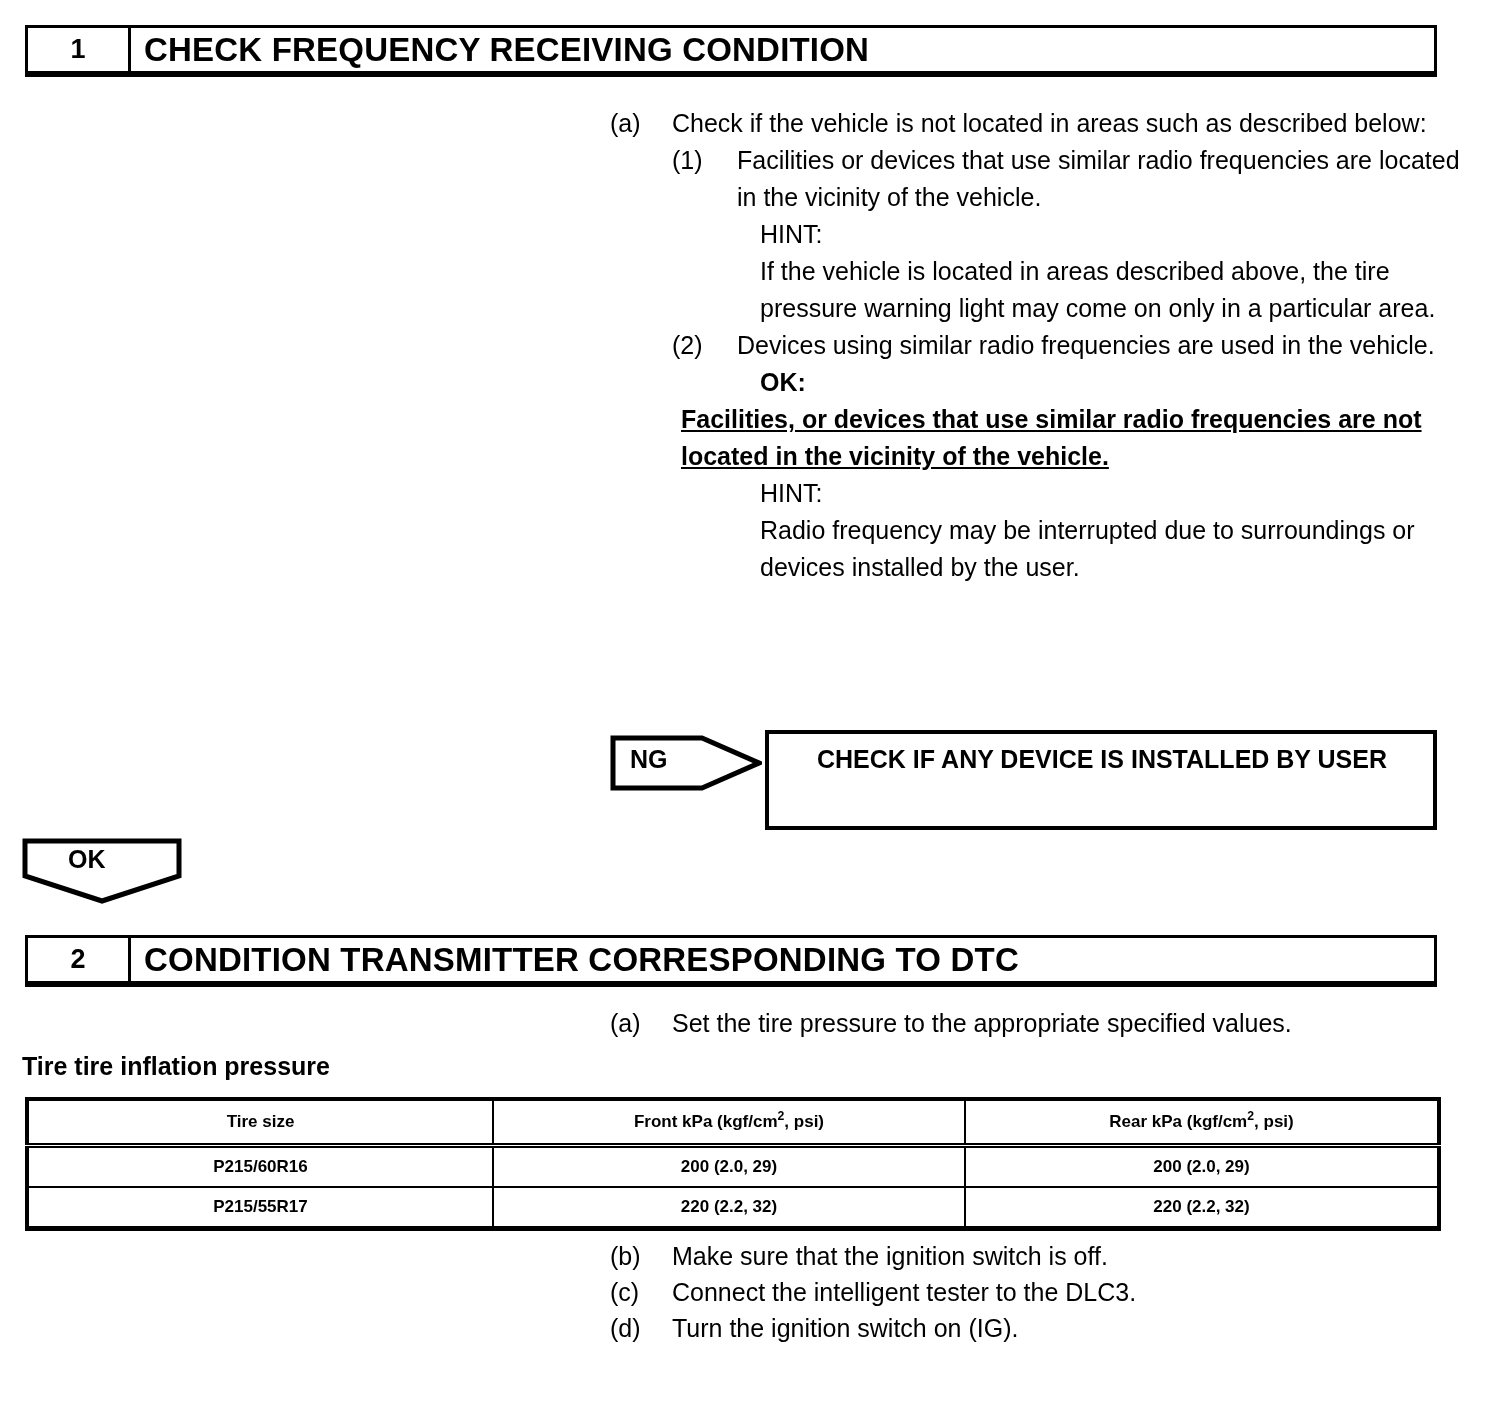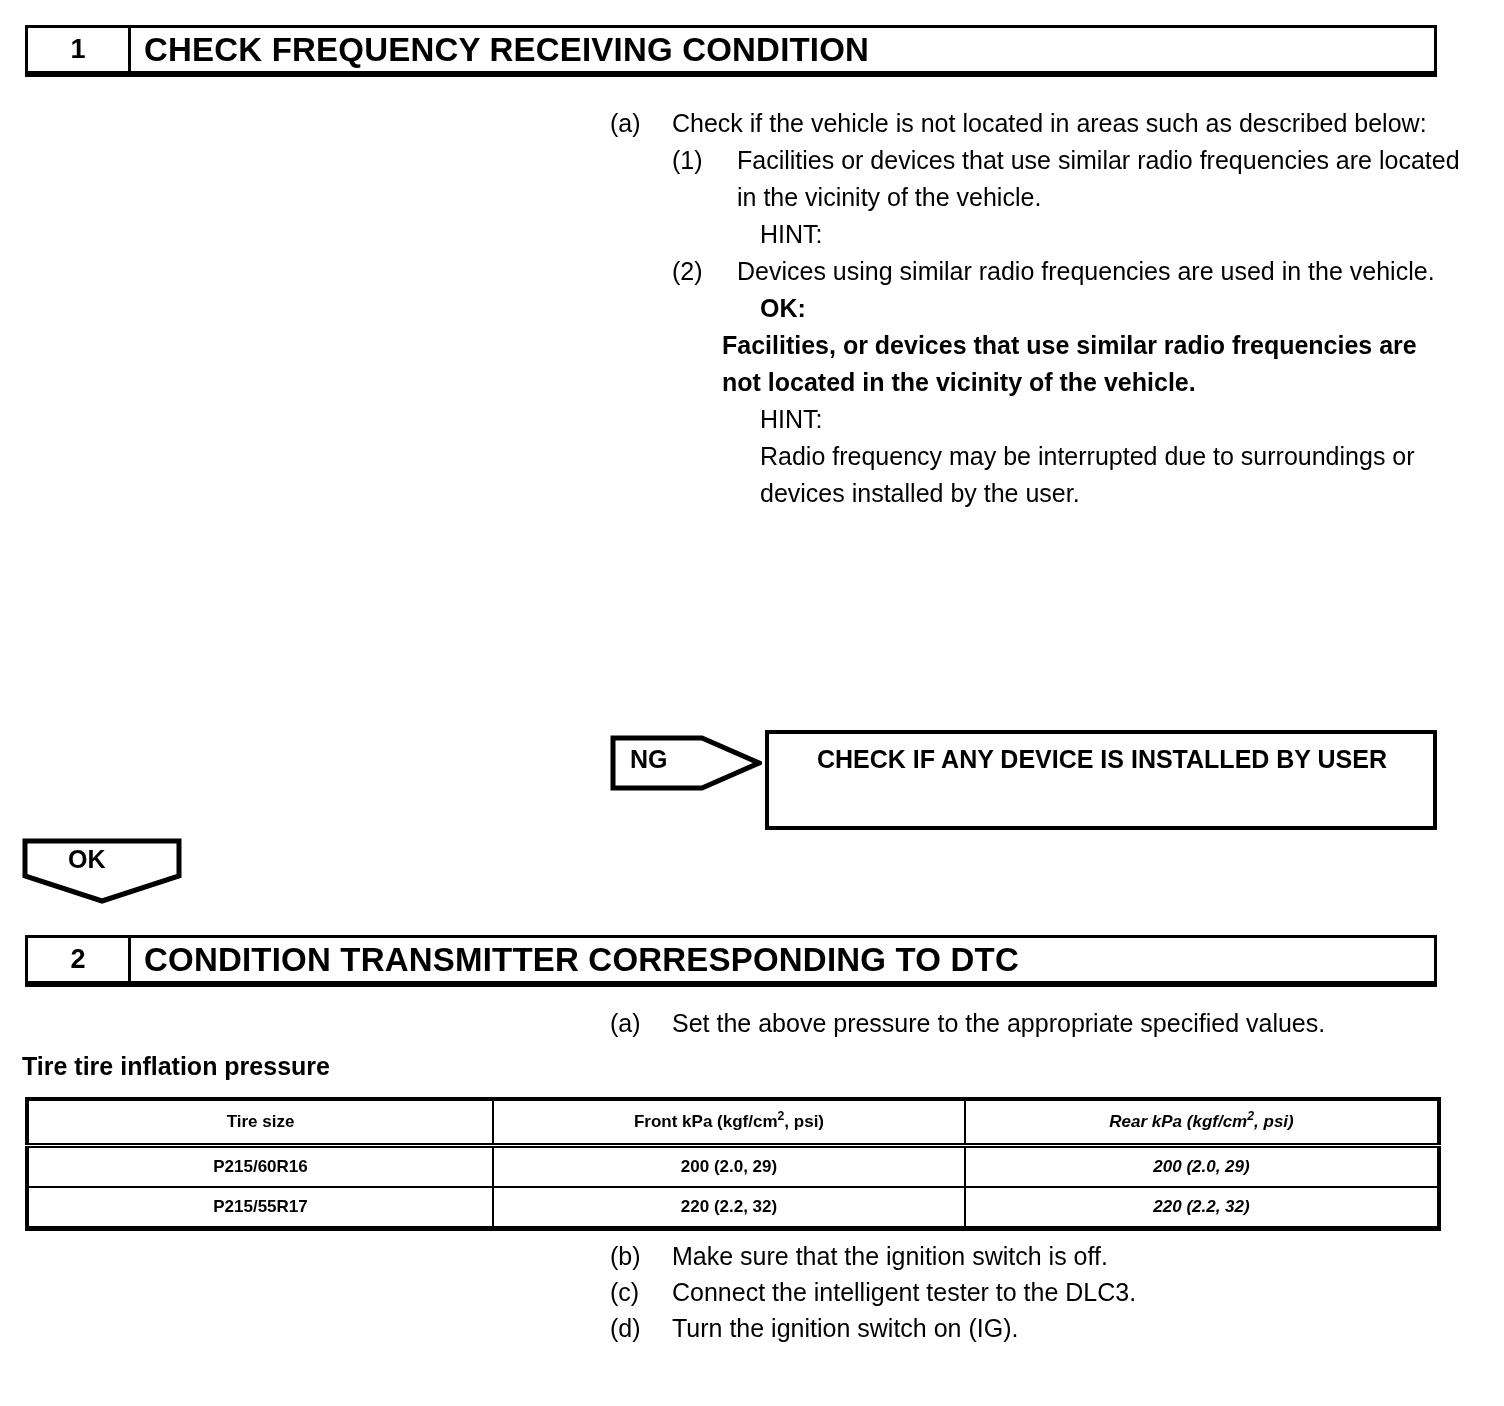--- a/index.html
+++ b/index.html
@@ -146,21 +146,21 @@
   table.spec thead th {
     border-bottom: 5px double #000;
     height: 42px;
   }
   table.spec tbody tr:last-child td {
     border-bottom-width: 5px;
   }
   table.spec th:first-child,
   table.spec td:first-child { border-left-width: 4px; }
   table.spec th:last-child,
-  table.spec td:last-child { border-right-width: 4px; font-style: italic; }
+  table.spec td:last-child { border-right-width: 4px; }
   table.spec thead th { border-top-width: 4px; }
   sup { font-size: 0.72em; vertical-align: super; line-height: 0; }
 </style>
 </head>
 <body>
 
 <div class="step-header" style="top:25px;">
   <div class="step-number">1</div>
   <div class="step-title">CHECK FREQUENCY RECEIVING CONDITION</div>
 </div>
@@ -170,28 +170,29 @@
   <div class="row">
     <div class="marker m-a">(a)</div>
     <div class="body-text">Check if the vehicle is not located in areas such as described below:</div>
   </div>
 
   <div class="row indent-1">
     <div class="marker m-n">(1)</div>
     <div class="body-text">Facilities or devices that use similar radio frequencies are located in the vicinity of the vehicle.</div>
   </div>
   <div class="indent-3">HINT:</div>
+  <div class="indent-3">If the vehicle is located in areas described above, the tire pressure warning light may come on only in a particular area.</div>
 
   <div class="row indent-1">
     <div class="marker m-n">(2)</div>
     <div class="body-text">Devices using similar radio frequencies are used in the vehicle.</div>
   </div>
 
   <div class="indent-3 bold">OK:</div>
-  <div class="bold" style="margin-left:112px;">Facilities, or devices that use similar radio frequencies are not located in the vicinity of the vehicle.</div>
+  <div class="bold" style="margin-left:71px;text-decoration:underline;">Facilities, or devices that use similar radio frequencies are not located in the vicinity of the vehicle.</div>
 
   <div class="indent-3">HINT:</div>
   <div class="indent-3">Radio frequency may be interrupted due to surroundings or devices installed by the user.</div>
 </div>
 
 <div class="ng-arrow">
   <svg width="152" height="56" viewBox="0 0 152 56">
     <polygon points="3,3 92,3 149,28 92,53 3,53" fill="#ffffff" stroke="#000000" stroke-width="5" stroke-linejoin="miter"></polygon>
   </svg>
 </div>
@@ -207,21 +208,21 @@
 <div class="ok-label">OK</div>
 
 <div class="step-header" style="top:935px;">
   <div class="step-number">2</div>
   <div class="step-title">CONDITION TRANSMITTER CORRESPONDING TO DTC</div>
 </div>
 
 <div class="proc" style="left:610px; top:1005px; width:850px;">
   <div class="row">
     <div class="marker m-a">(a)</div>
-    <div class="body-text">Set the above pressure to the appropriate specified values.</div>
+    <div class="body-text">Set the tire pressure to the appropriate specified values.</div>
   </div>
 </div>
 
 <div class="table-caption">Tire tire inflation pressure</div>
 
 <table class="spec">
   <colgroup>
     <col style="width:466px;">
     <col style="width:472px;">
     <col style="width:474px;">

